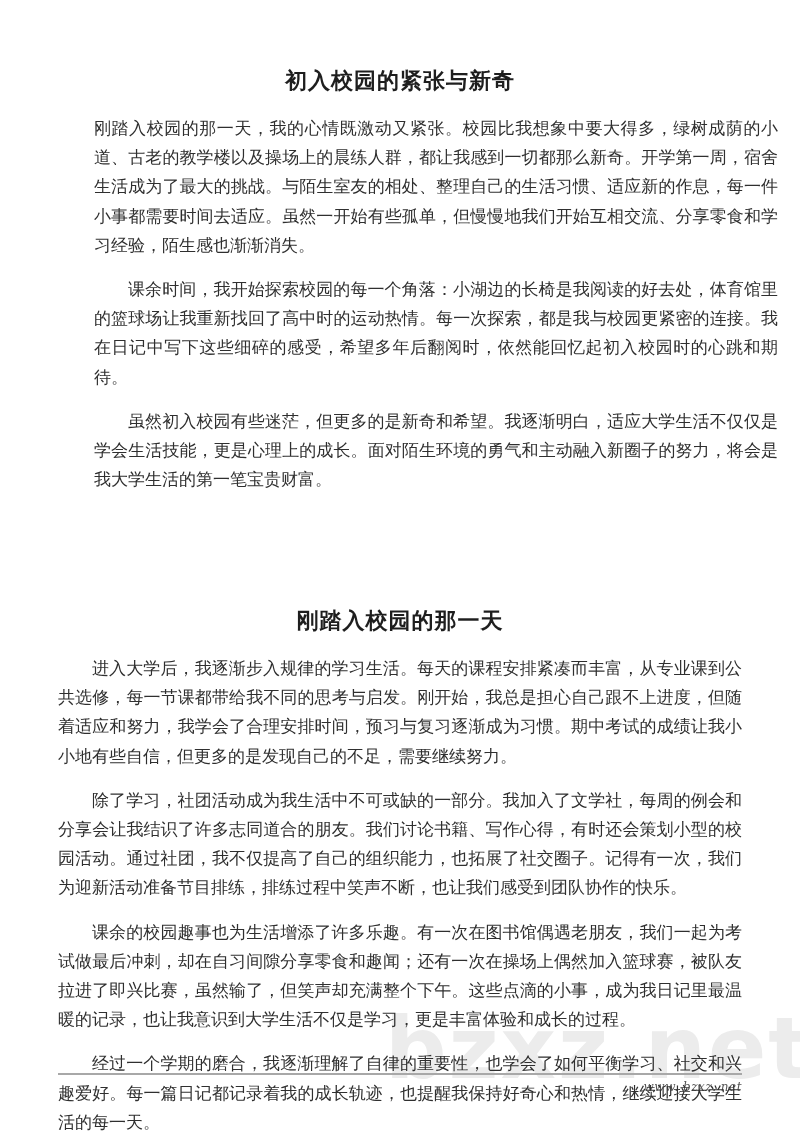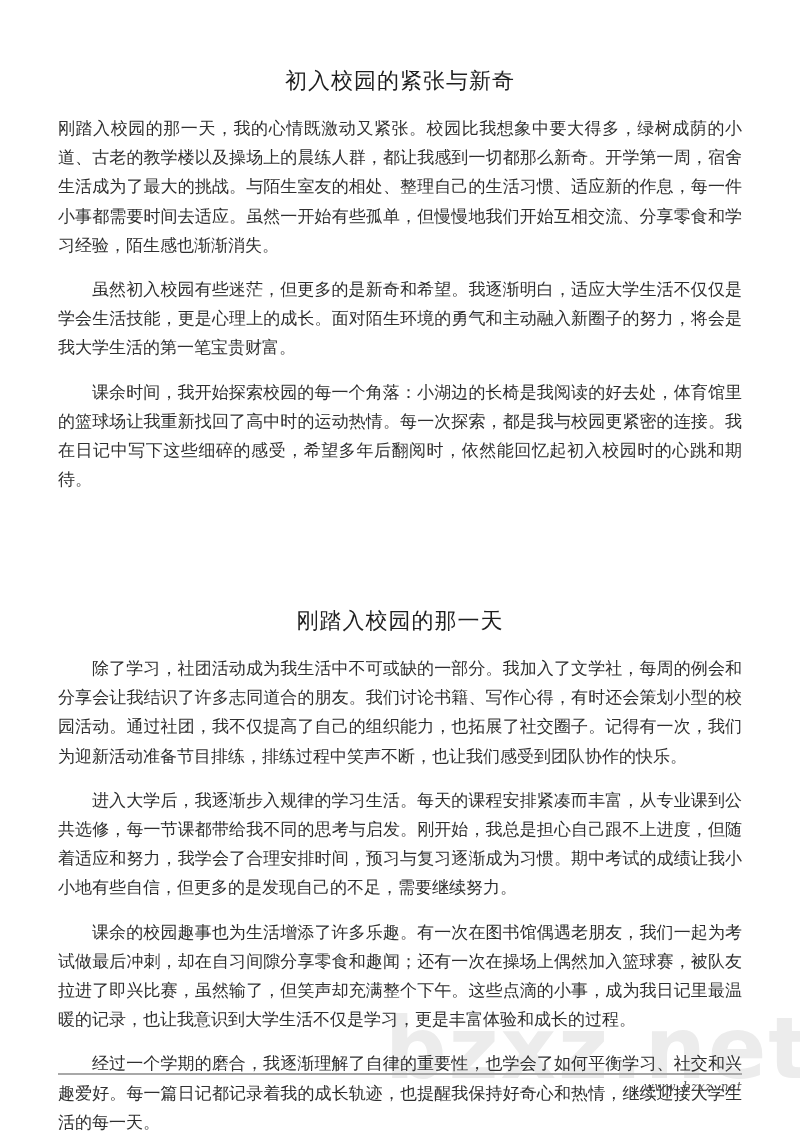--- a/index.html
+++ b/index.html
@@ -1,24 +1,24 @@
 <!DOCTYPE html>
 <html><head>
 <meta charset="utf-8">
 <style>
   html, body { margin: 0; padding: 0; background: #ffffff; }
   body { width: 800px; height: 1131px; position: relative; overflow: hidden;
          font-family: "DejaVu Serif", "Liberation Serif", serif; color: #2a2a2a; }
   .page { position: absolute; left: 58px; top: 0; width: 684px; }
   .section-title { text-align: center; font-family: "DejaVu Sans", "Liberation Sans", sans-serif;
-                   font-weight: normal; font-size: 22px; color: #1e1e1e; margin: 0; letter-spacing: 1px; }
+                   font-weight: bold; font-size: 22px; color: #1e1e1e; margin: 0; letter-spacing: 1px; }
   .s1-title { position: absolute; top: 66px; left: 0; width: 684px; }
   .s2-title { position: absolute; top: 606px; left: 0; width: 684px; }
   .section { position: absolute; left: 0; width: 684px; }
-  .s1 { top: 114px; }
+  .s1 { top: 114px; margin-left: 36px; }
   .s2 { top: 654px; }
   p.para { margin: 0 0 15px 0; font-size: 17px; line-height: 29.2px; text-indent: 2em;
            text-align: justify; color: #2f2f2f; }
   p.para.first { text-indent: 0; }
   .rule { position: absolute; left: 58px; top: 1073px; width: 684px; height: 0;
           border-top: 2px solid #a8a8a8; }
   .footer-url { position: absolute; right: 58px; top: 1080px; font-style: italic;
                 font-family: "DejaVu Serif", "Liberation Serif", serif; font-size: 12px; color: #555; letter-spacing: 0.5px; }
   .watermark { position: absolute; left: 385px; top: 1005px; font-family: "DejaVu Sans", "Liberation Sans", sans-serif;
                font-weight: bold; font-size: 86px; color: #ececec; letter-spacing: 2px; z-index: 0; line-height: 1; }
@@ -26,27 +26,27 @@
 </style>
 </head>
 <body>
 
 <div class="watermark">bzxz.net</div>
 
 <div class="page content">
   <h1 class="section-title s1-title">初入校园的紧张与新奇</h1>
   <div class="section s1">
     <p class="para first">刚踏入校园的那一天，我的心情既激动又紧张。校园比我想象中要大得多，绿树成荫的小道、古老的教学楼以及操场上的晨练人群，都让我感到一切都那么新奇。开学第一周，宿舍生活成为了最大的挑战。与陌生室友的相处、整理自己的生活习惯、适应新的作息，每一件小事都需要时间去适应。虽然一开始有些孤单，但慢慢地我们开始互相交流、分享零食和学习经验，陌生感也渐渐消失。</p>
+    <p class="para">课余时间，我开始探索校园的每一个角落：小湖边的长椅是我阅读的好去处，体育馆里的篮球场让我重新找回了高中时的运动热情。每一次探索，都是我与校园更紧密的连接。我在日记中写下这些细碎的感受，希望多年后翻阅时，依然能回忆起初入校园时的心跳和期待。</p>
     <p class="para">虽然初入校园有些迷茫，但更多的是新奇和希望。我逐渐明白，适应大学生活不仅仅是学会生活技能，更是心理上的成长。面对陌生环境的勇气和主动融入新圈子的努力，将会是我大学生活的第一笔宝贵财富。</p>
-    <p class="para">课余时间，我开始探索校园的每一个角落：小湖边的长椅是我阅读的好去处，体育馆里的篮球场让我重新找回了高中时的运动热情。每一次探索，都是我与校园更紧密的连接。我在日记中写下这些细碎的感受，希望多年后翻阅时，依然能回忆起初入校园时的心跳和期待。</p>
   </div>
 
   <h1 class="section-title s2-title">刚踏入校园的那一天</h1>
   <div class="section s2">
+    <p class="para">进入大学后，我逐渐步入规律的学习生活。每天的课程安排紧凑而丰富，从专业课到公共选修，每一节课都带给我不同的思考与启发。刚开始，我总是担心自己跟不上进度，但随着适应和努力，我学会了合理安排时间，预习与复习逐渐成为习惯。期中考试的成绩让我小小地有些自信，但更多的是发现自己的不足，需要继续努力。</p>
     <p class="para">除了学习，社团活动成为我生活中不可或缺的一部分。我加入了文学社，每周的例会和分享会让我结识了许多志同道合的朋友。我们讨论书籍、写作心得，有时还会策划小型的校园活动。通过社团，我不仅提高了自己的组织能力，也拓展了社交圈子。记得有一次，我们为迎新活动准备节目排练，排练过程中笑声不断，也让我们感受到团队协作的快乐。</p>
-    <p class="para">进入大学后，我逐渐步入规律的学习生活。每天的课程安排紧凑而丰富，从专业课到公共选修，每一节课都带给我不同的思考与启发。刚开始，我总是担心自己跟不上进度，但随着适应和努力，我学会了合理安排时间，预习与复习逐渐成为习惯。期中考试的成绩让我小小地有些自信，但更多的是发现自己的不足，需要继续努力。</p>
     <p class="para">课余的校园趣事也为生活增添了许多乐趣。有一次在图书馆偶遇老朋友，我们一起为考试做最后冲刺，却在自习间隙分享零食和趣闻；还有一次在操场上偶然加入篮球赛，被队友拉进了即兴比赛，虽然输了，但笑声却充满整个下午。这些点滴的小事，成为我日记里最温暖的记录，也让我意识到大学生活不仅是学习，更是丰富体验和成长的过程。</p>
     <p class="para">经过一个学期的磨合，我逐渐理解了自律的重要性，也学会了如何平衡学习、社交和兴趣爱好。每一篇日记都记录着我的成长轨迹，也提醒我保持好奇心和热情，继续迎接大学生活的每一天。</p>
   </div>
 </div>
 
 <div class="rule"></div>
 <div class="footer-url">www. bzxz. net</div>
 
 </body></html>

